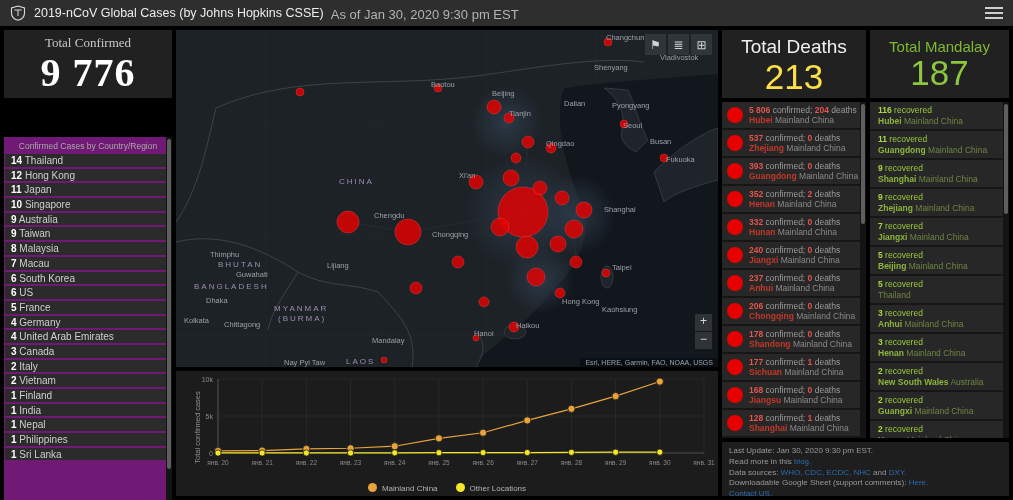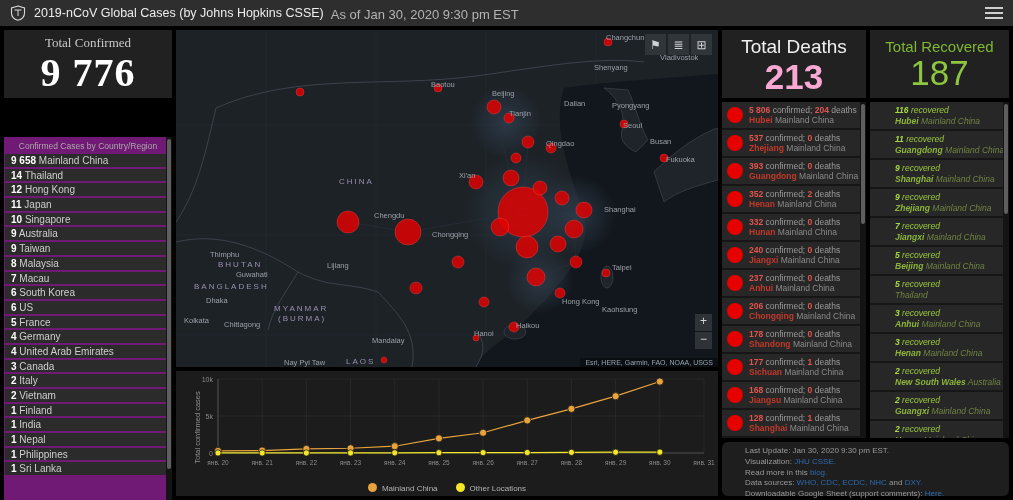--- a/index.html
+++ b/index.html
@@ -43,41 +43,41 @@
 
   
   #chart-panel { left:176px; top:371px; width:542px; height:125px; background:#1c1c1c; }
   #y-axis-label { position:absolute; left:-24px; top:52px; width:90px; color:#8f8f8f; font-size:7.5px; transform:rotate(-90deg); text-align:center; }
   #chart-legend { position:absolute; left:0; bottom:3px; width:100%; display:flex; justify-content:center; gap:18px; color:#b3b3b3; font-size:8px; align-items:center; }
   .legend-dot { display:inline-block; width:9px; height:9px; border-radius:50%; margin-right:5px; vertical-align:-1px; }
 
   
   #deaths-panel { left:722px; top:30px; width:144px; height:68px; text-align:center; }
   #deaths-label { color:#f0f0f0; font-size:19px; padding-top:6px; }
-  #deaths-value { color:#f9a8d4; font-size:35px; font-weight:bold; line-height:38px; }
+  #deaths-value { color:#fde047; font-size:35px; font-weight:normal; line-height:38px; }
   #recovered-panel { left:870px; top:30px; width:139px; height:68px; text-align:center; }
   #recovered-label { color:#7fb832; font-size:15px; padding-top:8px; }
   #recovered-value { color:#8dc63f; font-size:35px; font-weight:normal; line-height:36px; }
 
   #deaths-list { left:722px; top:102px; width:144px; height:336px; background:#161616; overflow:hidden; }
   #recovered-list { left:870px; top:102px; width:139px; height:336px; background:#161616; overflow:hidden; }
   .d-row { position:relative; background:#272727; margin-bottom:2px; min-height:26px; padding:3px 4px 3px 27px; }
   .d-dot { position:absolute; left:5px; top:5px; width:16px; height:16px; border-radius:50%; background:#e60000; }
   .d-l1 { font-size:8.5px; color:#9a9a9a; line-height:10px; white-space:nowrap; }
   .d-l1 b { color:#e05550; }
   .d-l2 { font-size:8.5px; color:#8a8a8a; line-height:10px; white-space:nowrap; }
   .d-l2 b { color:#c0392b; }
-  .r-row { background:#272727; margin-bottom:2px; min-height:26px; padding:3px 4px 3px 25px;font-style:italic; }
+  .r-row { background:#272727; margin-bottom:2px; min-height:26px; padding:3px 4px 3px 8px; }
   .r-l1 { font-size:8.5px; color:#9ccc3c; line-height:11px; }
   .r-l1 b { color:#a5d943; }
   .r-l2 { font-size:8.5px; color:#6f8442; line-height:10px; white-space:nowrap; }
   .r-l2 b { color:#8cb53a; }
 
   
-  #info-box { left:722px; top:442px; width:287px; height:54px; background:#1e1e1e; padding:4px 23px; font-size:8px; line-height:1.35; color:#9a9a9a;border-radius:6px; }
+  #info-box { left:722px; top:442px; width:287px; height:54px; background:#1e1e1e; padding:4px 7px; font-size:8px; line-height:1.35; color:#9a9a9a; }
   #info-box .lnk { color:#2c6bae; cursor:pointer; }
 </style>
 </head>
 <body>
 
 <div id="stage">
 
   <div id="header" class="abs">
     <svg id="jhu-logo" viewBox="0 0 16 16">
       <path d="M8 1 L14.5 3 V8 C14.5 11.8 11.8 14.3 8 15.3 C4.2 14.3 1.5 11.8 1.5 8 V3 Z" fill="none" stroke="#d9d9d9" stroke-width="1.1"></path>
@@ -93,21 +93,20 @@
   </div>
 
   <div id="confirmed-panel" class="panel">
     <div id="confirmed-label">Total Confirmed</div>
     <div id="confirmed-value">9 776</div>
   </div>
 
   <div id="confirmed-list-panel" class="panel">
     <div id="confirmed-list-header">Confirmed Cases by Country/Region</div>
     <div id="country-list">
-        <div class="c-row"><span class="c-count">9 658</span> <span class="c-name">Mainland China</span></div>
         <div class="c-row"><span class="c-count">14</span> <span class="c-name">Thailand</span></div>
         <div class="c-row"><span class="c-count">12</span> <span class="c-name">Hong Kong</span></div>
         <div class="c-row"><span class="c-count">11</span> <span class="c-name">Japan</span></div>
         <div class="c-row"><span class="c-count">10</span> <span class="c-name">Singapore</span></div>
         <div class="c-row"><span class="c-count">9</span> <span class="c-name">Australia</span></div>
         <div class="c-row"><span class="c-count">9</span> <span class="c-name">Taiwan</span></div>
         <div class="c-row"><span class="c-count">8</span> <span class="c-name">Malaysia</span></div>
         <div class="c-row"><span class="c-count">7</span> <span class="c-name">Macau</span></div>
         <div class="c-row"><span class="c-count">6</span> <span class="c-name">South Korea</span></div>
         <div class="c-row"><span class="c-count">6</span> <span class="c-name">US</span></div>
@@ -320,21 +319,21 @@
       <span><span class="legend-dot" id="dot1" style="background: rgb(245, 231, 39);"></span><span>Other Locations</span></span>
     </div>
   </div>
 
   <div id="deaths-panel" class="panel">
     <div id="deaths-label">Total Deaths</div>
     <div id="deaths-value">213</div>
   </div>
 
   <div id="recovered-panel" class="panel">
-    <div id="recovered-label">Total Recovered</div>
+    <div id="recovered-label">Total Mandalay</div>
     <div id="recovered-value">187</div>
   </div>
 
   <div id="deaths-list" class="panel">
     <div id="deaths-rows">
         <div class="d-row">
      <span class="d-dot"></span>
      <div class="d-l1"><b>5 806</b> confirmed; <b>204</b> deaths</div>
      <div class="d-l2"><b>Hubei</b> Mainland China</div>
    </div>
@@ -450,21 +449,20 @@
      <div class="r-l2"><b>Hunan</b> Mainland China</div>
    </div>
       </div>
     <div class="vscroll">
         <div class="thumb" style="top:2px;height:110px;"></div>
       </div>
   </div>
 
   <div id="info-box" class="panel">
     <div>Last Update: Jan 30, 2020 9:30 pm EST.</div>
-    <div><span>Visualization: </span><span class="lnk">JHU CSSE.</span></div>
     <div><span>Read more in this </span><span class="lnk">blog.</span></div>
     <div>
       <span>Data sources: </span><span class="lnk">WHO,</span><span class="lnk"> CDC,</span><span class="lnk"> ECDC,</span><span class="lnk"> NHC</span><span> and </span><span class="lnk">DXY.</span>
     </div>
     <div><span>Downloadable Google Sheet (support comments): </span><span class="lnk">Here.</span></div>
     <div><span class="lnk">Contact US.</span></div>
   </div>
 
 </div>
 

